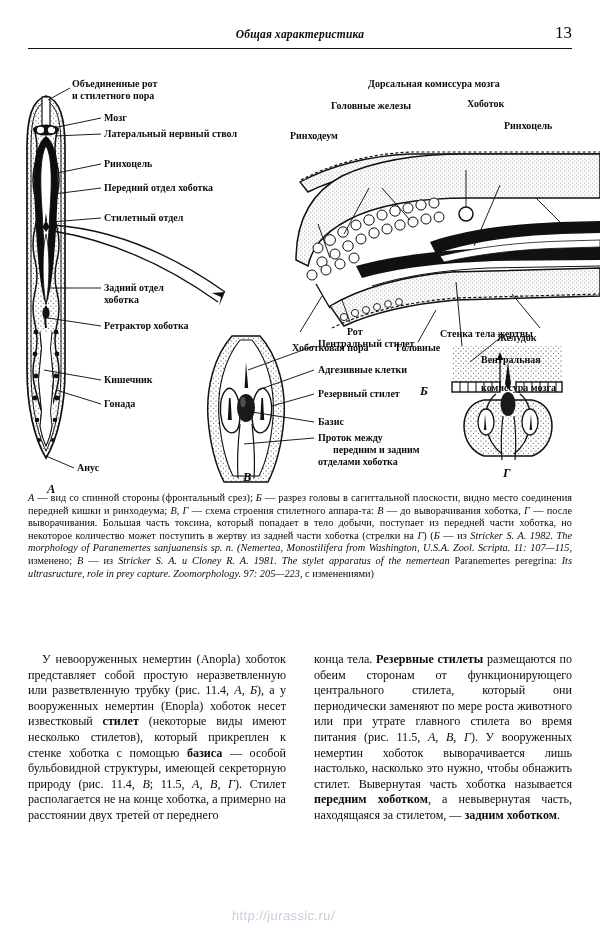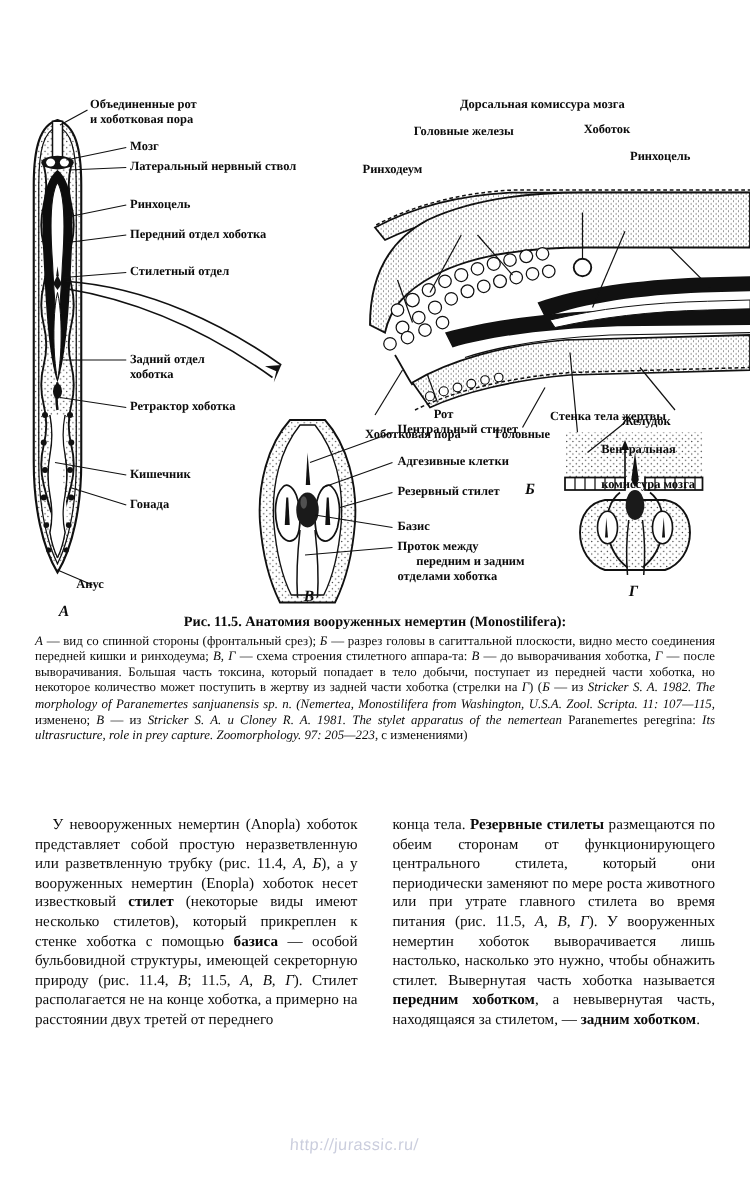--- a/index.html
+++ b/index.html
@@ -70,20 +70,25 @@
     font-family:"Liberation Sans", sans-serif;
     font-size:13px;color:#b9bdd2;opacity:.75;letter-spacing:.4px;
     transform:skewX(-4deg);
   }
 </style>
 </head>
 <body>
 
 <div class="page">
 
+  <div class="runhead">
+    <div class="rh-title">Общая характеристика</div>
+    <div class="rh-page">13</div>
+    <div class="rh-rule"></div>
+  </div>
 
   <div class="figure">
 
     <svg class="art" width="600" height="420" viewBox="0 0 600 420" aria-hidden="true">
       <defs>
         <pattern id="stipple" width="5" height="5" patternUnits="userSpaceOnUse">
           <rect width="5" height="5" fill="#fff"></rect>
           <circle cx="1" cy="1" r="0.55" fill="#2a2a2a"></circle>
           <circle cx="3.4" cy="3.2" r="0.5" fill="#2a2a2a"></circle>
         </pattern>
@@ -318,32 +323,32 @@
         <path d="M514 346 C516 362 516 378 515 390" fill="none" stroke="#111" stroke-width="1.2"></path>
 
         <path d="M500 318 L500 286" stroke="#111" stroke-width="1.3" fill="none"></path>
         <path d="M500 282 l-3.2 8 h6.4 Z" fill="#111"></path>
 
         <path d="M470 292 L500 268" stroke="#111" stroke-width="0.95" fill="none"></path>
       </g>
     </svg>
 
     <span class="lbl" style="left:72px;top:8px;">Объединенные рот</span>
-    <span class="lbl" style="left:72px;top:20px;">и хоботковая пора</span>
+    <span class="lbl" style="left:72px;top:20px;">и стилетного пора</span>
     <span class="lbl" style="left:104px;top:42px;">Мозг</span>
     <span class="lbl" style="left:104px;top:58px;">Латеральный нервный ствол</span>
     <span class="lbl" style="left:104px;top:88px;">Ринхоцель</span>
     <span class="lbl" style="left:104px;top:112px;text-align:center;">Передний отдел хоботка</span>
     <span class="lbl" style="left:104px;top:142px;">Стилетный отдел</span>
     <span class="lbl" style="left:104px;top:212px;">Задний отдел</span>
     <span class="lbl" style="left:104px;top:224px;">хоботка</span>
     <span class="lbl" style="left:104px;top:250px;">Ретрактор хоботка</span>
     <span class="lbl" style="left:104px;top:304px;">Кишечник</span>
     <span class="lbl" style="left:104px;top:328px;">Гонада</span>
-    <span class="lbl" style="left:61px;top:392px;">Анус</span>
+    <span class="lbl" style="left:77px;top:392px;">Анус</span>
     <span class="panel-letter" style="left:47px;top:412px;">А</span>
 
     <span class="lbl" style="left:368px;top:8px;">Дорсальная комиссура мозга</span>
     <span class="lbl" style="left:331px;top:30px;">Головные железы</span>
     <span class="lbl" style="left:467px;top:28px;">Хоботок</span>
     <span class="lbl" style="left:504px;top:50px;">Ринхоцель</span>
     <span class="lbl" style="left:290px;top:60px;">Ринходеум</span>
     <span class="lbl" style="left:347px;top:256px;">Рот</span>
     <span class="lbl" style="left:292px;top:272px;">Хоботковая пора</span>
     <span class="lbl" style="left:396px;top:272px;">Головные</span>
@@ -359,21 +364,21 @@
     <span class="lbl" style="left:318px;top:362px;">Проток между</span>
     <span class="lbl" style="left:318px;top:374px;margin-left:15px;">передним и задним</span>
     <span class="lbl" style="left:318px;top:386px;">отделами хоботка</span>
     <span class="panel-letter" style="left:243px;top:400px;">В</span>
 
     <span class="lbl" style="left:440px;top:258px;">Стенка тела жертвы</span>
     <span class="panel-letter" style="left:503px;top:396px;">Г</span>
   </div>
 
   <div class="caption">
-    <span class="cap-title">Рис.  11.5. Анатомия вооруженных немертин (Monostilifera):</span><span class="it">А</span><span> — вид со спинной стороны (фронтальный срез); </span><span class="it">Б</span><span> — разрез головы в сагиттальной плоскости,</span>
+    <span class="it">А</span><span> — вид со спинной стороны (фронтальный срез); </span><span class="it">Б</span><span> — разрез головы в сагиттальной плоскости,</span>
     <span>видно место соединения передней кишки и ринходеума; </span><span class="it">В, Г</span><span> — схема строения стилетного аппара-</span><span>та: </span><span class="it">В</span><span> — до выворачивания хоботка, </span><span class="it">Г</span><span> — после выворачивания. Большая часть токсина, который</span>
     <span>попадает в тело добычи, поступает из передней части хоботка, но некоторое количество может</span>
     <span>поступить в жертву из задней части хоботка (стрелки на </span><span class="it">Г</span><span>) (</span><span class="it">Б</span><span> — из </span><span class="it">Stricker S. A. 1982. The morphology</span>
     <span class="it">of Paranemertes sanjuanensis sp. n. </span><span class="it">(Nemertea, Monostilifera from Washington, U.S.A. Zool. Scripta. 11: 107—115,</span>
     <span>изменено; </span><span class="it">В</span><span> — из </span><span class="it">Stricker S. A. и Cloney R. A. 1981. The stylet apparatus of the nemertean </span><span>Paranemertes</span>
     <span>peregrina: </span><span class="it">Its ultrasructure, role in prey capture. Zoomorphology. 97: 205—223</span><span>, с изменениями)</span>
   </div>
 
   <div class="body">
     <div class="col left">

